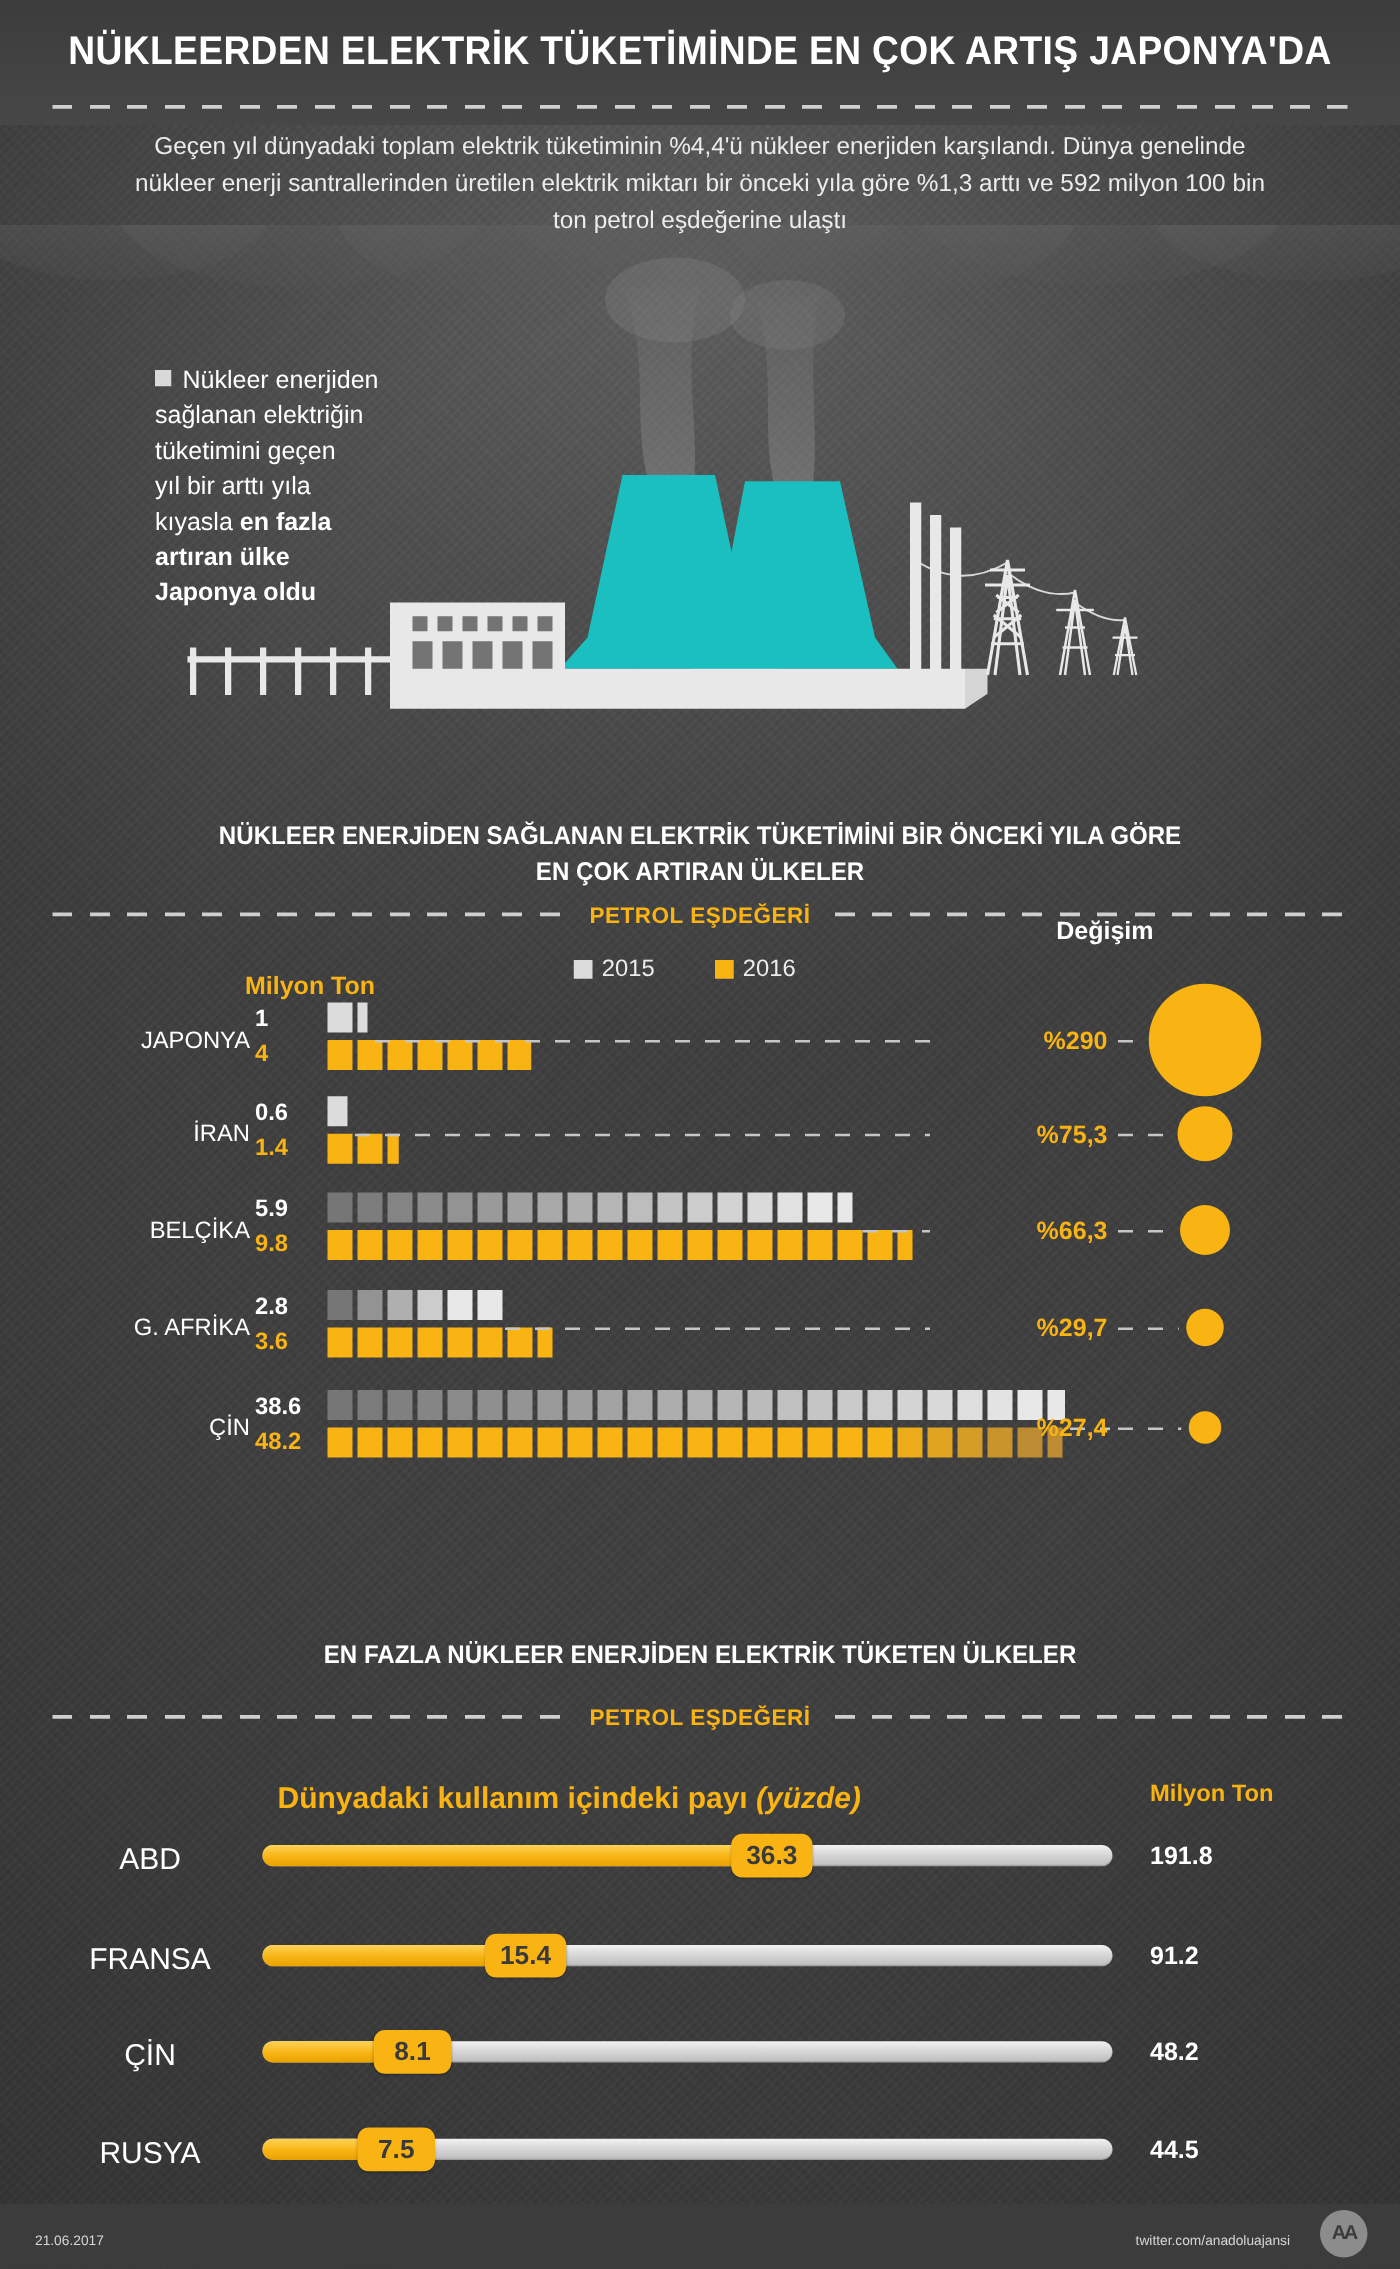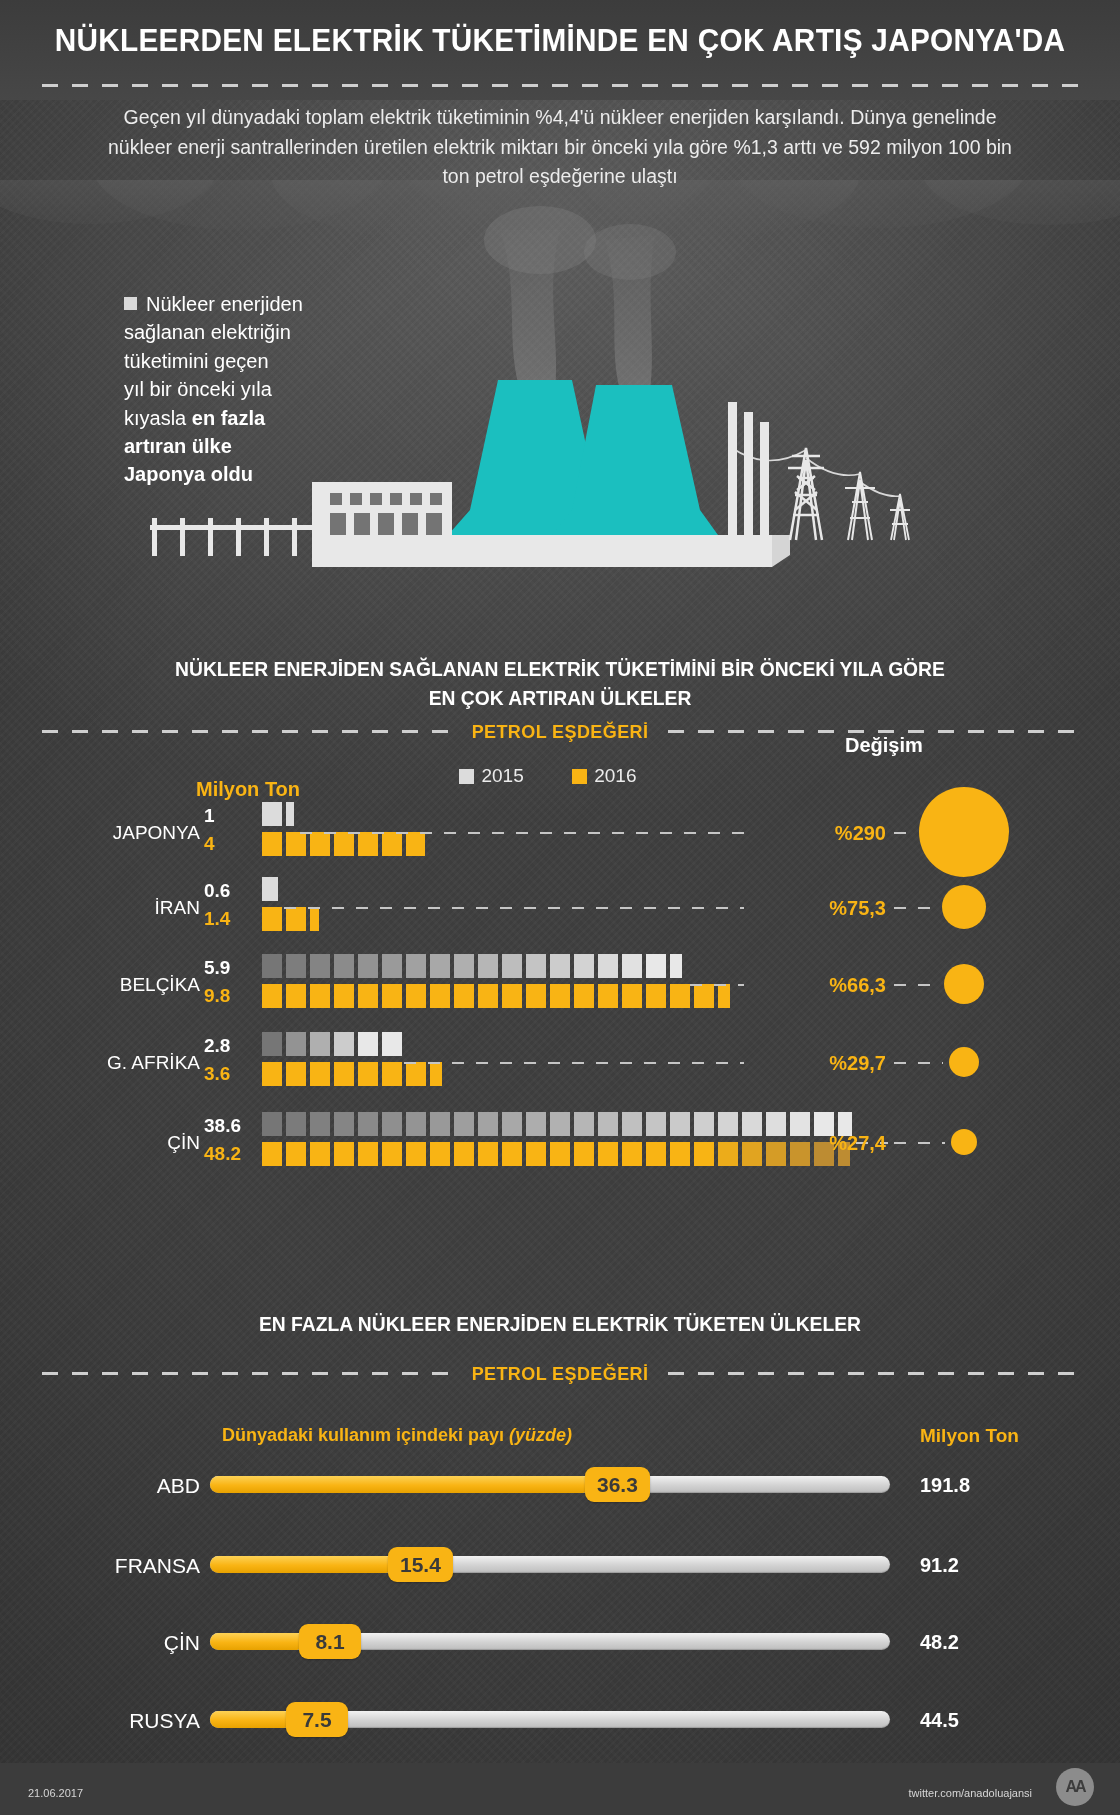--- a/index.html
+++ b/index.html
@@ -112,28 +112,28 @@
   }
   .r-circ{ position:absolute; border-radius:50%; background:#f9b414; }
 
   
   #milyonton-2{
     position:absolute; left:920px; top:1425px; z-index:4;
     color:#f9b414; font-size:19px; font-weight:bold;
   }
   #paylbl{
     position:absolute; left:222px; top:1425px; z-index:4;
-    color:#f9b414; font-size:18px; font-weight:bold;
+    color:#f9b414; font-size:24px; font-weight:bold;
   }
   #paylbl i{font-style:italic;}
 
   .row2{ position:absolute; left:0; width:1120px; height:40px; z-index:4; }
   .r2-name{
-    position:absolute; left:40px; width:160px; text-align:right; top:9px;
-    color:#ffffff; font-size:21px;
+    position:absolute; left:40px; width:160px; text-align:center; top:9px;
+    color:#ffffff; font-size:24px;
   }
   .r2-track{
     position:absolute; left:210px; top:11px; width:680px; height:17px;
     border-radius:9px;
     background:linear-gradient(180deg,#f2f2f2 0%, #d2d2d2 55%, #bdbdbd 100%);
     box-shadow:inset 0 -1px 1px rgba(0,0,0,0.18);
   }
   .r2-fill{
     position:absolute; left:0; top:0; height:17px; border-radius:9px;
     background:linear-gradient(180deg,#fdd256 0%, #f9b414 55%, #e8a200 100%);
@@ -265,21 +265,21 @@
     <path d="M732 268 Q768 292 806 270"></path>
     <path d="M806 278 Q834 300 860 294"></path>
     <path d="M860 302 Q882 318 900 316"></path>
   </g>
 </svg>
 
 <div id="bullet">
   <span class="sq"></span><span>Nükleer enerjiden</span><br>
   <span>sağlanan elektriğin</span><br>
   <span>tüketimini geçen</span><br>
-  <span>yıl bir önceki yıla</span><br>
+  <span>yıl bir arttı yıla</span><br>
   <span>kıyasla </span><b>en fazla</b><br>
   <b>artıran ülke</b><br>
   <b>Japonya oldu</b>
 </div>
 
 <div class="sec-title" style="top:655px;">NÜKLEER ENERJİDEN SAĞLANAN ELEKTRİK TÜKETİMİNİ BİR ÖNCEKİ YILA GÖRE</div>
 <div class="sec-title" style="top:684px;">EN ÇOK ARTIRAN ÜLKELER</div>
 <div class="dashline" style="left:42px; top:730px; width:410px;"></div>
 <div class="petrol" style="top:722px;">PETROL EŞDEĞERİ</div>
 <div class="dashline" style="left:668px; top:730px; width:410px;"></div>

